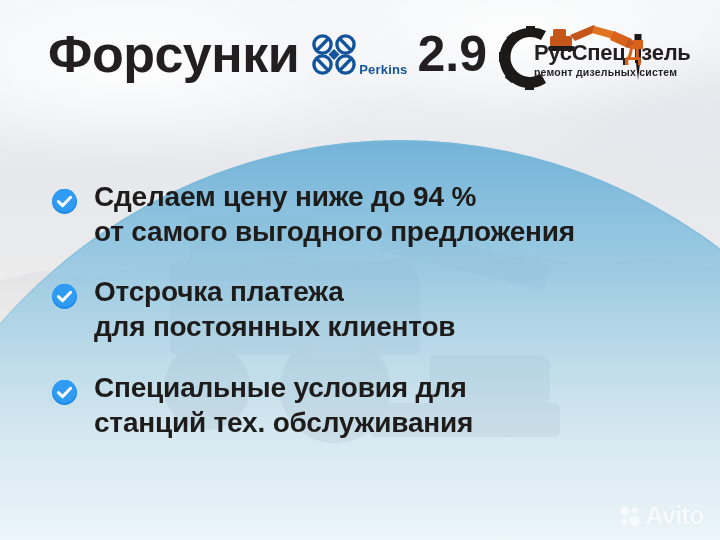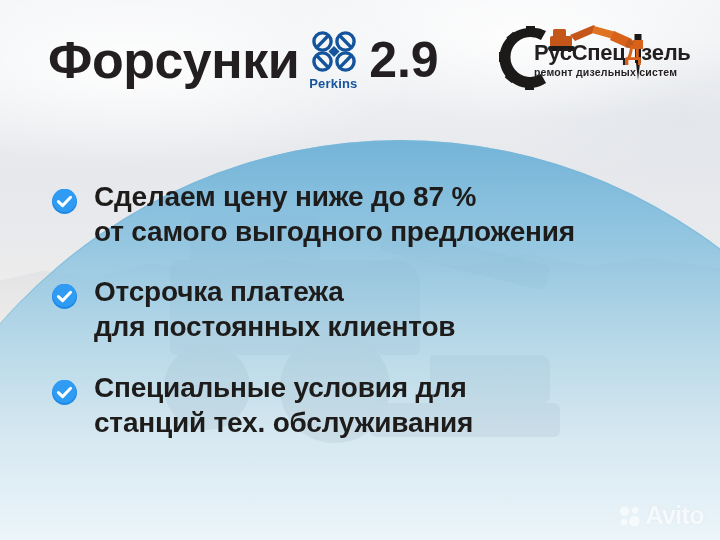--- a/index.html
+++ b/index.html
@@ -164,22 +164,22 @@
     font-family: "Liberation Sans", sans-serif;
     font-size: 50px;
     font-weight: bold;
     color: #231f20;
     line-height: 1;
   }
 
   
   .perkins {
     display: flex;
-    flex-direction: column;
-    align-items: flex-start;
+    flex-direction: row;
+    align-items: flex-end;
     margin-top: 2px;
   }
   .perkins-word {
     font-family: "Liberation Sans", sans-serif;
     font-size: 13px;
     font-weight: bold;
     color: #14549c;
     letter-spacing: 0.2px;
     margin-top: 2px;
   }
@@ -372,21 +372,21 @@
 
   <div class="benefits">
 
     <div class="benefit">
       <svg class="check" viewBox="0 0 25 25">
         <circle cx="12.5" cy="12.5" r="12.5" fill="#1e8ae8"></circle>
         <circle cx="12.5" cy="11.2" r="11.6" fill="#2f9bf2"></circle>
         <path d="M6.4 12.6 L10.6 16.6 L18.6 8.3" fill="none" stroke="#ffffff" stroke-width="3" stroke-linecap="round" stroke-linejoin="round"></path>
       </svg>
       <div class="benefit-lines">
-        <span class="l1">Сделаем цену ниже до 87 %</span>
+        <span class="l1">Сделаем цену ниже до 94 %</span>
         <span class="l2">от самого выгодного предложения</span>
       </div>
     </div>
 
     <div class="benefit">
       <svg class="check" viewBox="0 0 25 25">
         <circle cx="12.5" cy="12.5" r="12.5" fill="#1e8ae8"></circle>
         <circle cx="12.5" cy="11.2" r="11.6" fill="#2f9bf2"></circle>
         <path d="M6.4 12.6 L10.6 16.6 L18.6 8.3" fill="none" stroke="#ffffff" stroke-width="3" stroke-linecap="round" stroke-linejoin="round"></path>
       </svg>

